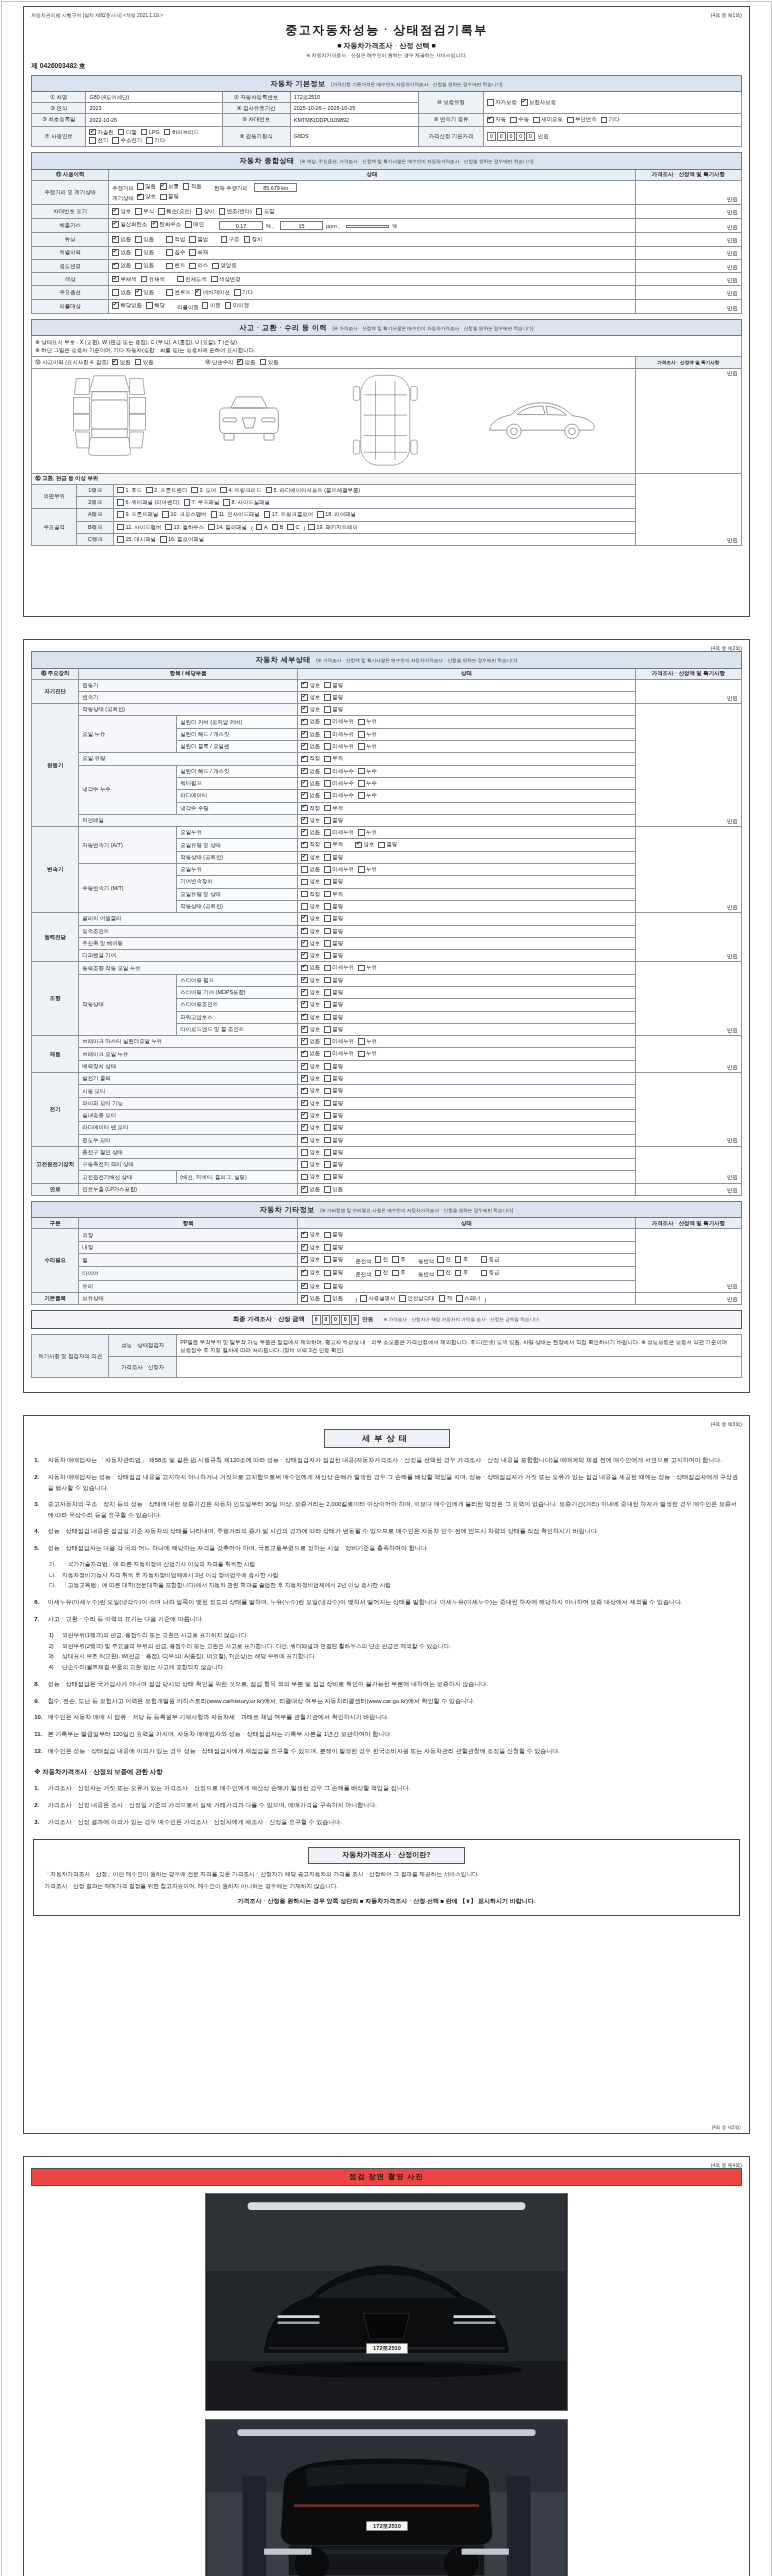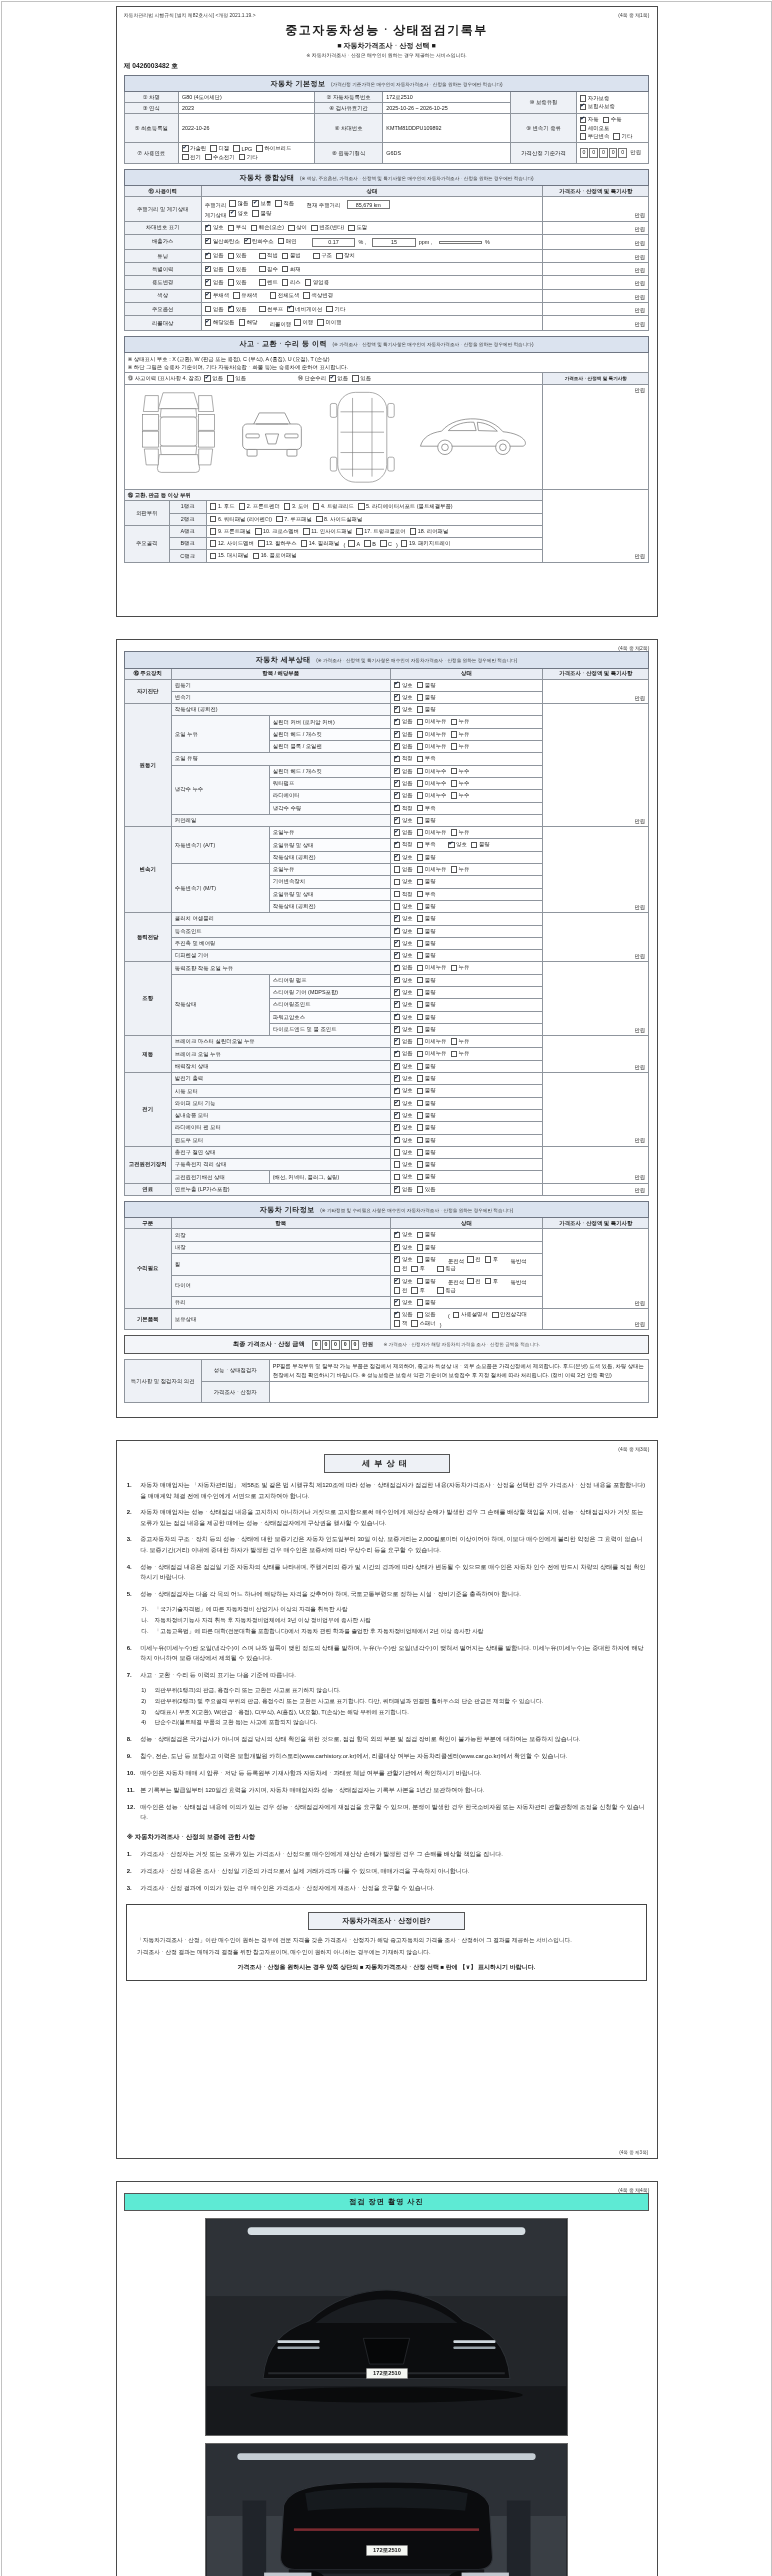--- a/index.html
+++ b/index.html
@@ -1,19 +1,19 @@
 <!DOCTYPE html>
 <html lang="ko" style="font-size:8.2px"><head>
 <meta charset="utf-8">
 <style>
   html,body{margin:0;padding:0;background:#ffffff;}
   body{width:773px;font-family:"Liberation Sans","DejaVu Sans",sans-serif;color:#1c1c1c;}
   .canvas{width:773px;min-height:2576px;box-sizing:border-box;padding:6.2px 0 10.3px;position:relative;}
   .canvas:before{content:"";position:absolute;inset:1px;border:0.5px solid #c2c2c2;pointer-events:none;}
-  .page{width:542px;margin:0 auto 22px;background:#fff;border:1px solid #4a4a4a;box-sizing:border-box;padding:5.2px 7.2px 8.2px;position:relative;}
+  .page{width:727px;margin:0 auto 22px;background:#fff;border:1px solid #4a4a4a;box-sizing:border-box;padding:5.2px 7.2px 8.2px;position:relative;}
   .p1{min-height:611px;}
   .p2{min-height:685px;}
   .p3{min-height:719px;}
   .p4{min-height:515px;}
 
   .tiny-row{display:flex;justify-content:space-between;font-size:4.9px;color:#333;}
   .title{text-align:center;font-size:12px;font-weight:bold;letter-spacing:1.5px;margin:4.1px 0 1.5px;}
   .subtitle{text-align:center;font-size:7px;font-weight:bold;margin:1px 0;}
   .subnote{text-align:center;font-size:4.9px;color:#222;margin-bottom:4.1px;}
   .docno{font-size:6.7px;font-weight:bold;margin:1px 0 4.1px;}
@@ -62,21 +62,21 @@
   .notice-no{flex:none;width:13.4px;font-weight:bold;}
   .notice-no.sub{width:13.4px;font-weight:normal;}
   .notice-sub{display:flex;font-size:5.7px;line-height:1.6;margin:1.5px 3.1px 1.5px 17.5px;color:#222;}
   .warranty-head{font-size:6.4px;font-weight:bold;margin:11.3px 3.1px 3.1px;}
   .define-box{border:0.8px solid #444;margin:11.3px 2.1px 3.1px;padding:7.2px 10.3px 8.2px;}
   .define-title{width:155px;margin:0 auto 6.2px;text-align:center;font-weight:bold;font-size:7px;border:0.5px solid #555;background:#eef1f6;padding:2.6px 0;}
   .define-line{font-size:5.7px;line-height:1.7;margin:2.6px 0;}
   .define-bold{font-size:6px;font-weight:bold;text-align:center;margin-top:5.2px;}
   .page-mark-bottom{position:absolute;right:8.2px;bottom:3.1px;font-size:4.6px;color:#444;}
 
-  .photo-band{border:0.8px solid #555;background:#5eead4;text-align:center;font-weight:bold;font-size:7.2px;padding:3.1px 0;margin-bottom:7.2px;letter-spacing:1px;}
+  .photo-band{border:0.8px solid #555;background:#ef4444;text-align:center;font-weight:bold;font-size:7.2px;padding:3.1px 0;margin-bottom:7.2px;letter-spacing:1px;}
   .photo{width:361px;height:216px;margin:7.2px auto;position:relative;border:0.5px solid #666;overflow:hidden;background:#15171a;}
   .plate{position:absolute;background:#f5f7f3;border:0.5px solid #888;border-radius:1px;color:#1a1a1a;font-weight:bold;font-size:5.7px;text-align:center;line-height:8.8px;width:40px;height:8.8px;}
   .plate.pl1{left:160px;top:149px;}
   .plate.pl2{left:160px;top:101px;}
 </style>
 </head>
 <body>
 
 <div class="canvas">
 

